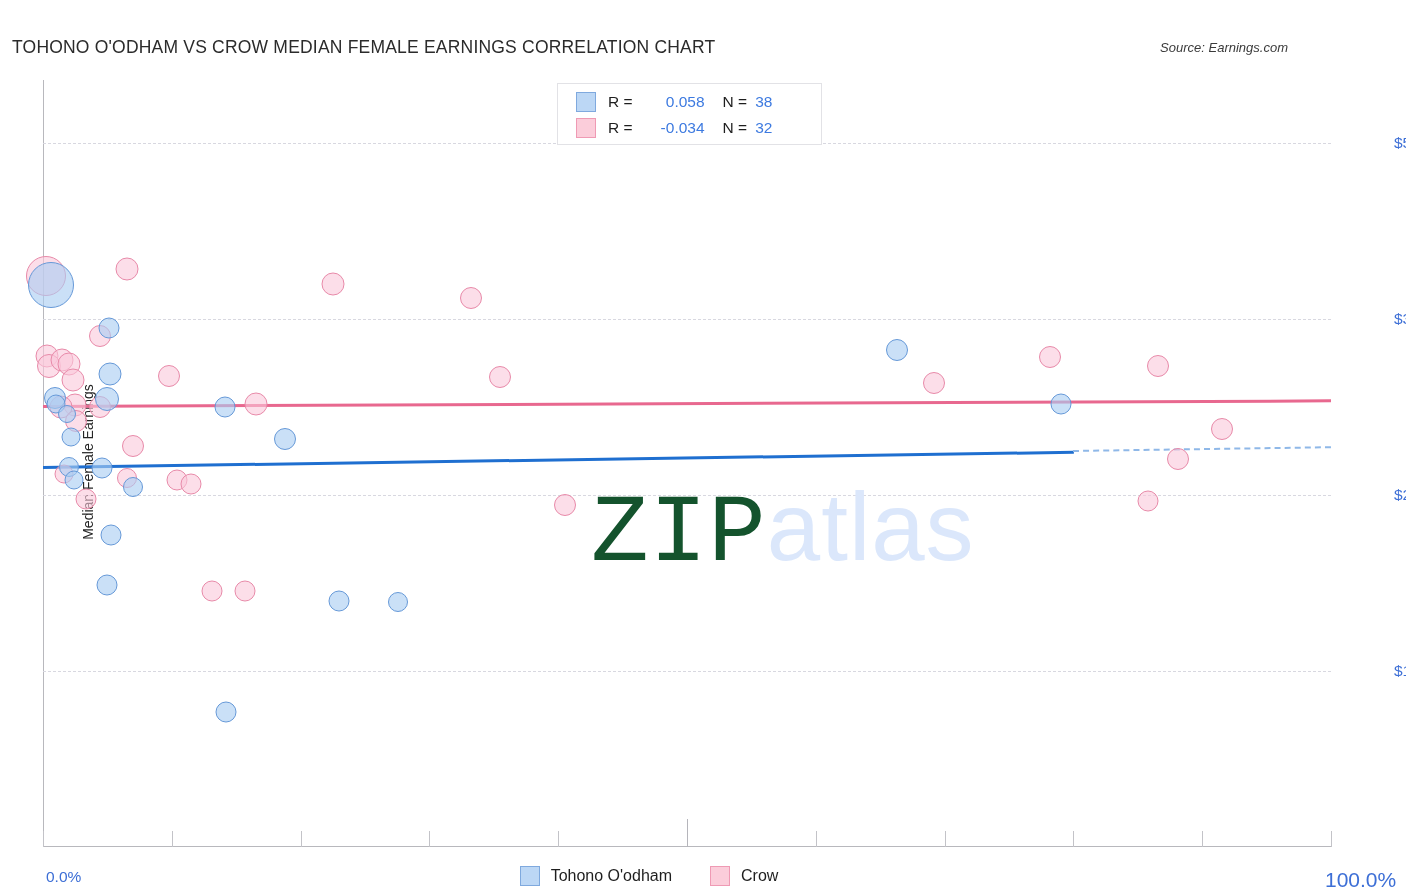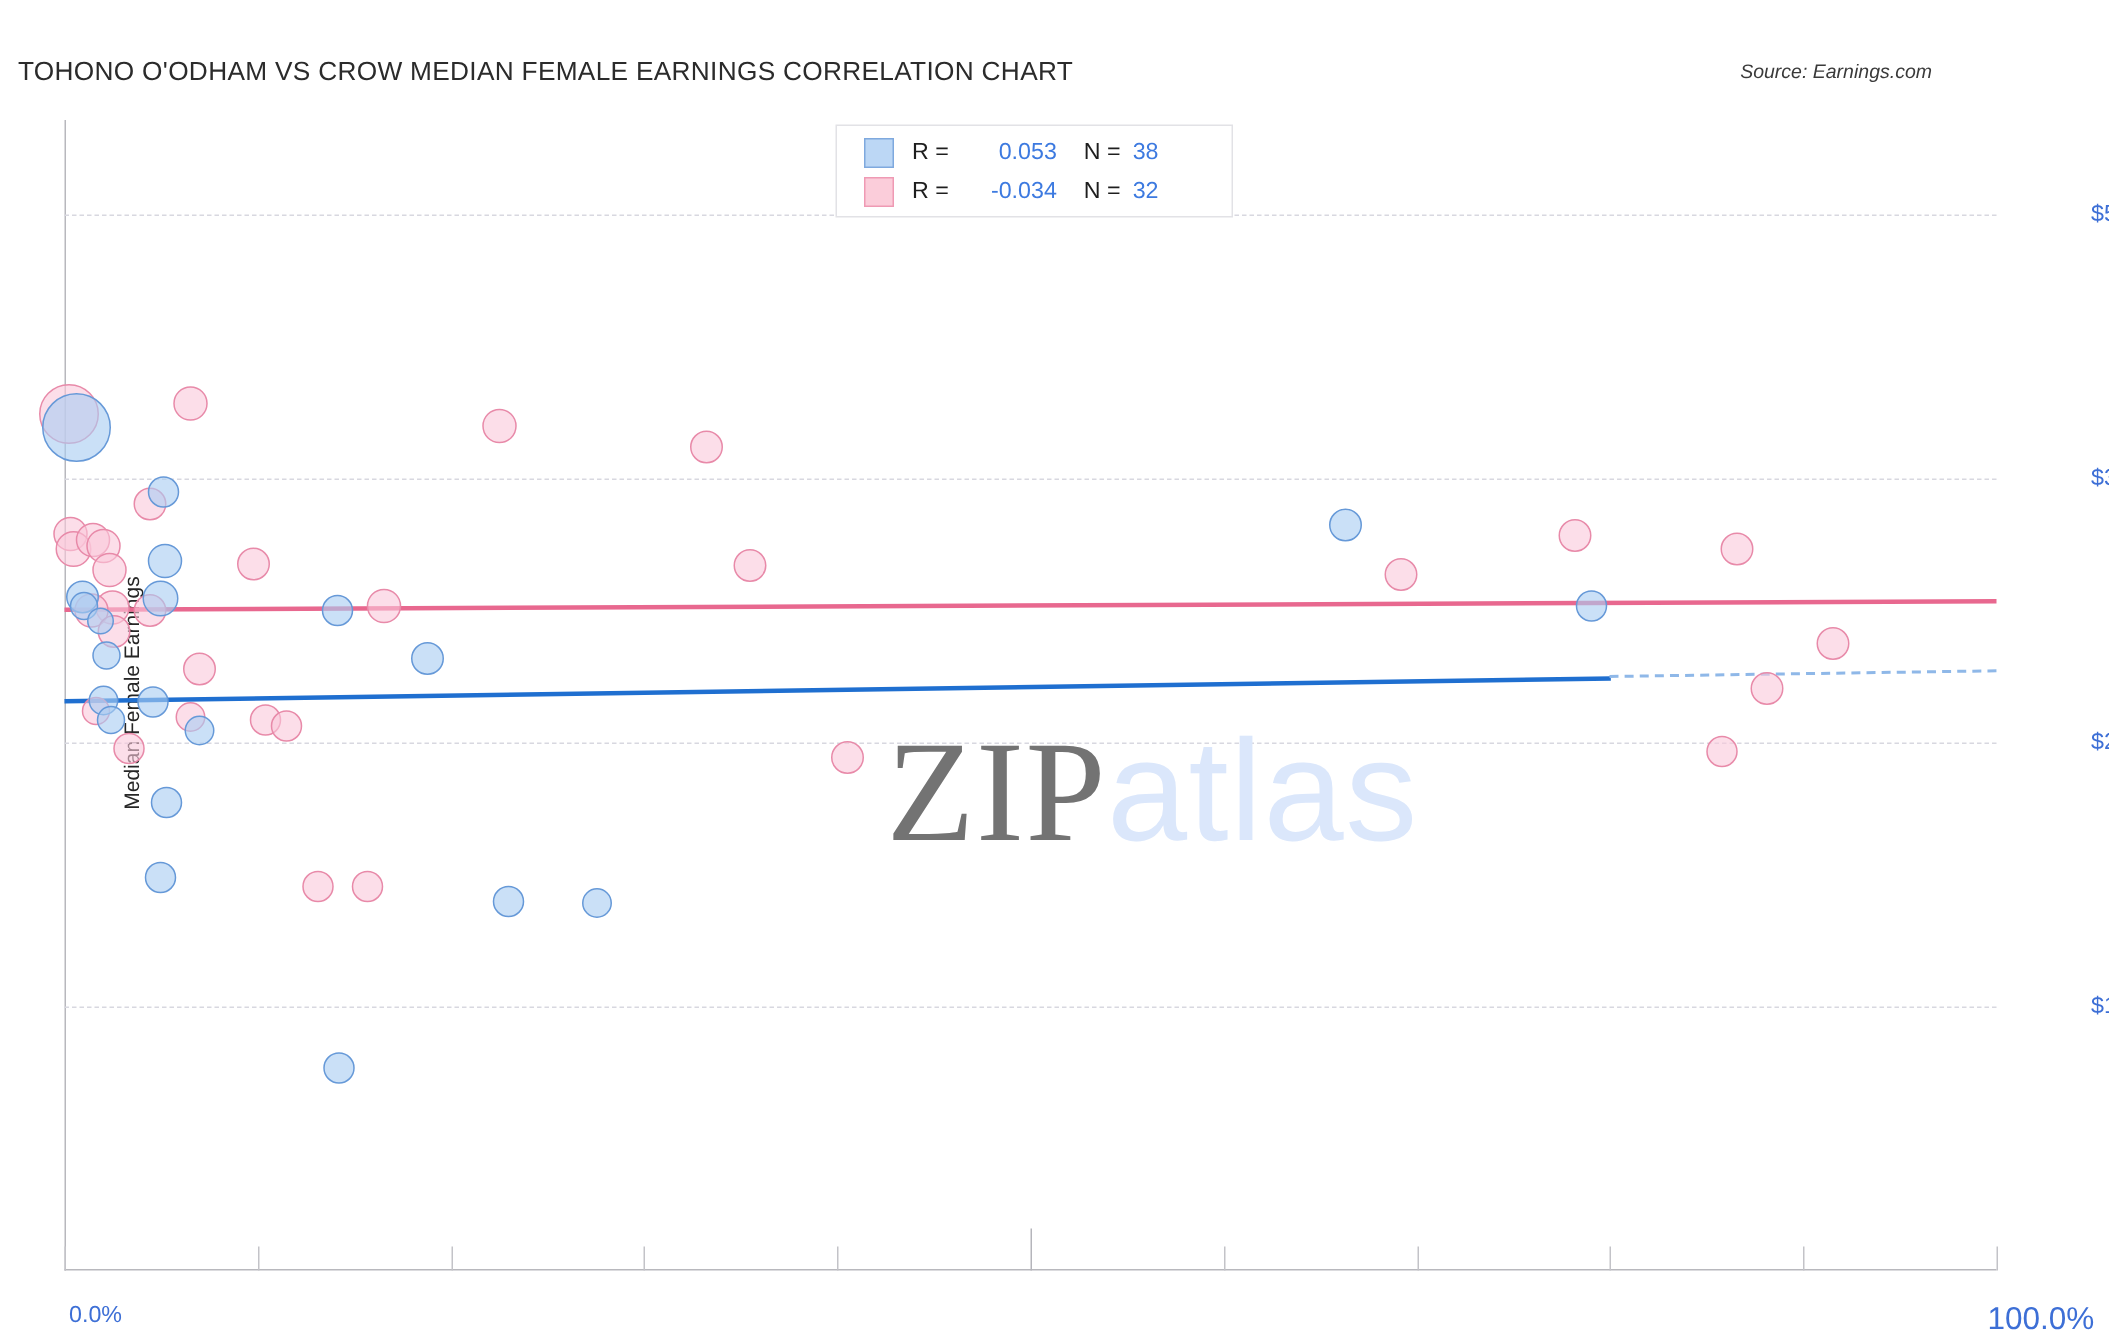--- a/index.html
+++ b/index.html
@@ -102,21 +102,21 @@
   .watermark {
     position: absolute;
     left: 548px; top: 392px;
     font-family: "Liberation Serif", serif;
     font-size: 96px;
     letter-spacing: 1px;
     pointer-events: none;
     user-select: none;
     white-space: nowrap;
   }
-  .watermark .zip { color: #737373; }
+  .watermark .zip { color: #14532d; font-family: Liberation Mono, monospace; }
   .watermark .atlas {
     font-family: Liberation Sans, sans-serif;
     color: #dbe7fb;
   }
   
   .bubble {
     position: absolute;
     border-radius: 50%;
     transform: translate(-50%, -50%);
   }
@@ -288,27 +288,37 @@
       </div>
   </div>
 
   <div class="xlabel-left">0.0%</div>
   <div class="xlabel-right">100.0%</div>
 
   <div id="stats-box">
     <div class="stat-row r1">
       <span class="swatch blue"></span>
       <span class="k">R =</span>
-      <span class="v stat-r-val">0.053</span>
+      <span class="v stat-r-val">0.058</span>
       <span class="stat-n-key">N =</span>
       <span class="stat-n-val">38</span>
     </div>
     <div class="stat-row r2">
       <span class="swatch pink"></span>
       <span class="k">R =</span>
       <span class="v stat-r-val">-0.034</span>
       <span class="stat-n-key">N =</span>
       <span class="stat-n-val">32</span>
     </div>
   </div>
 
+  <div id="series-legend">
+    <div class="leg-item">
+      <span class="leg-sw blue"></span>
+      <span>Tohono O'odham</span>
+    </div>
+    <div class="leg-item">
+      <span class="leg-sw pink"></span>
+      <span>Crow</span>
+    </div>
+  </div>
 
 </div>
 
 </body></html>

